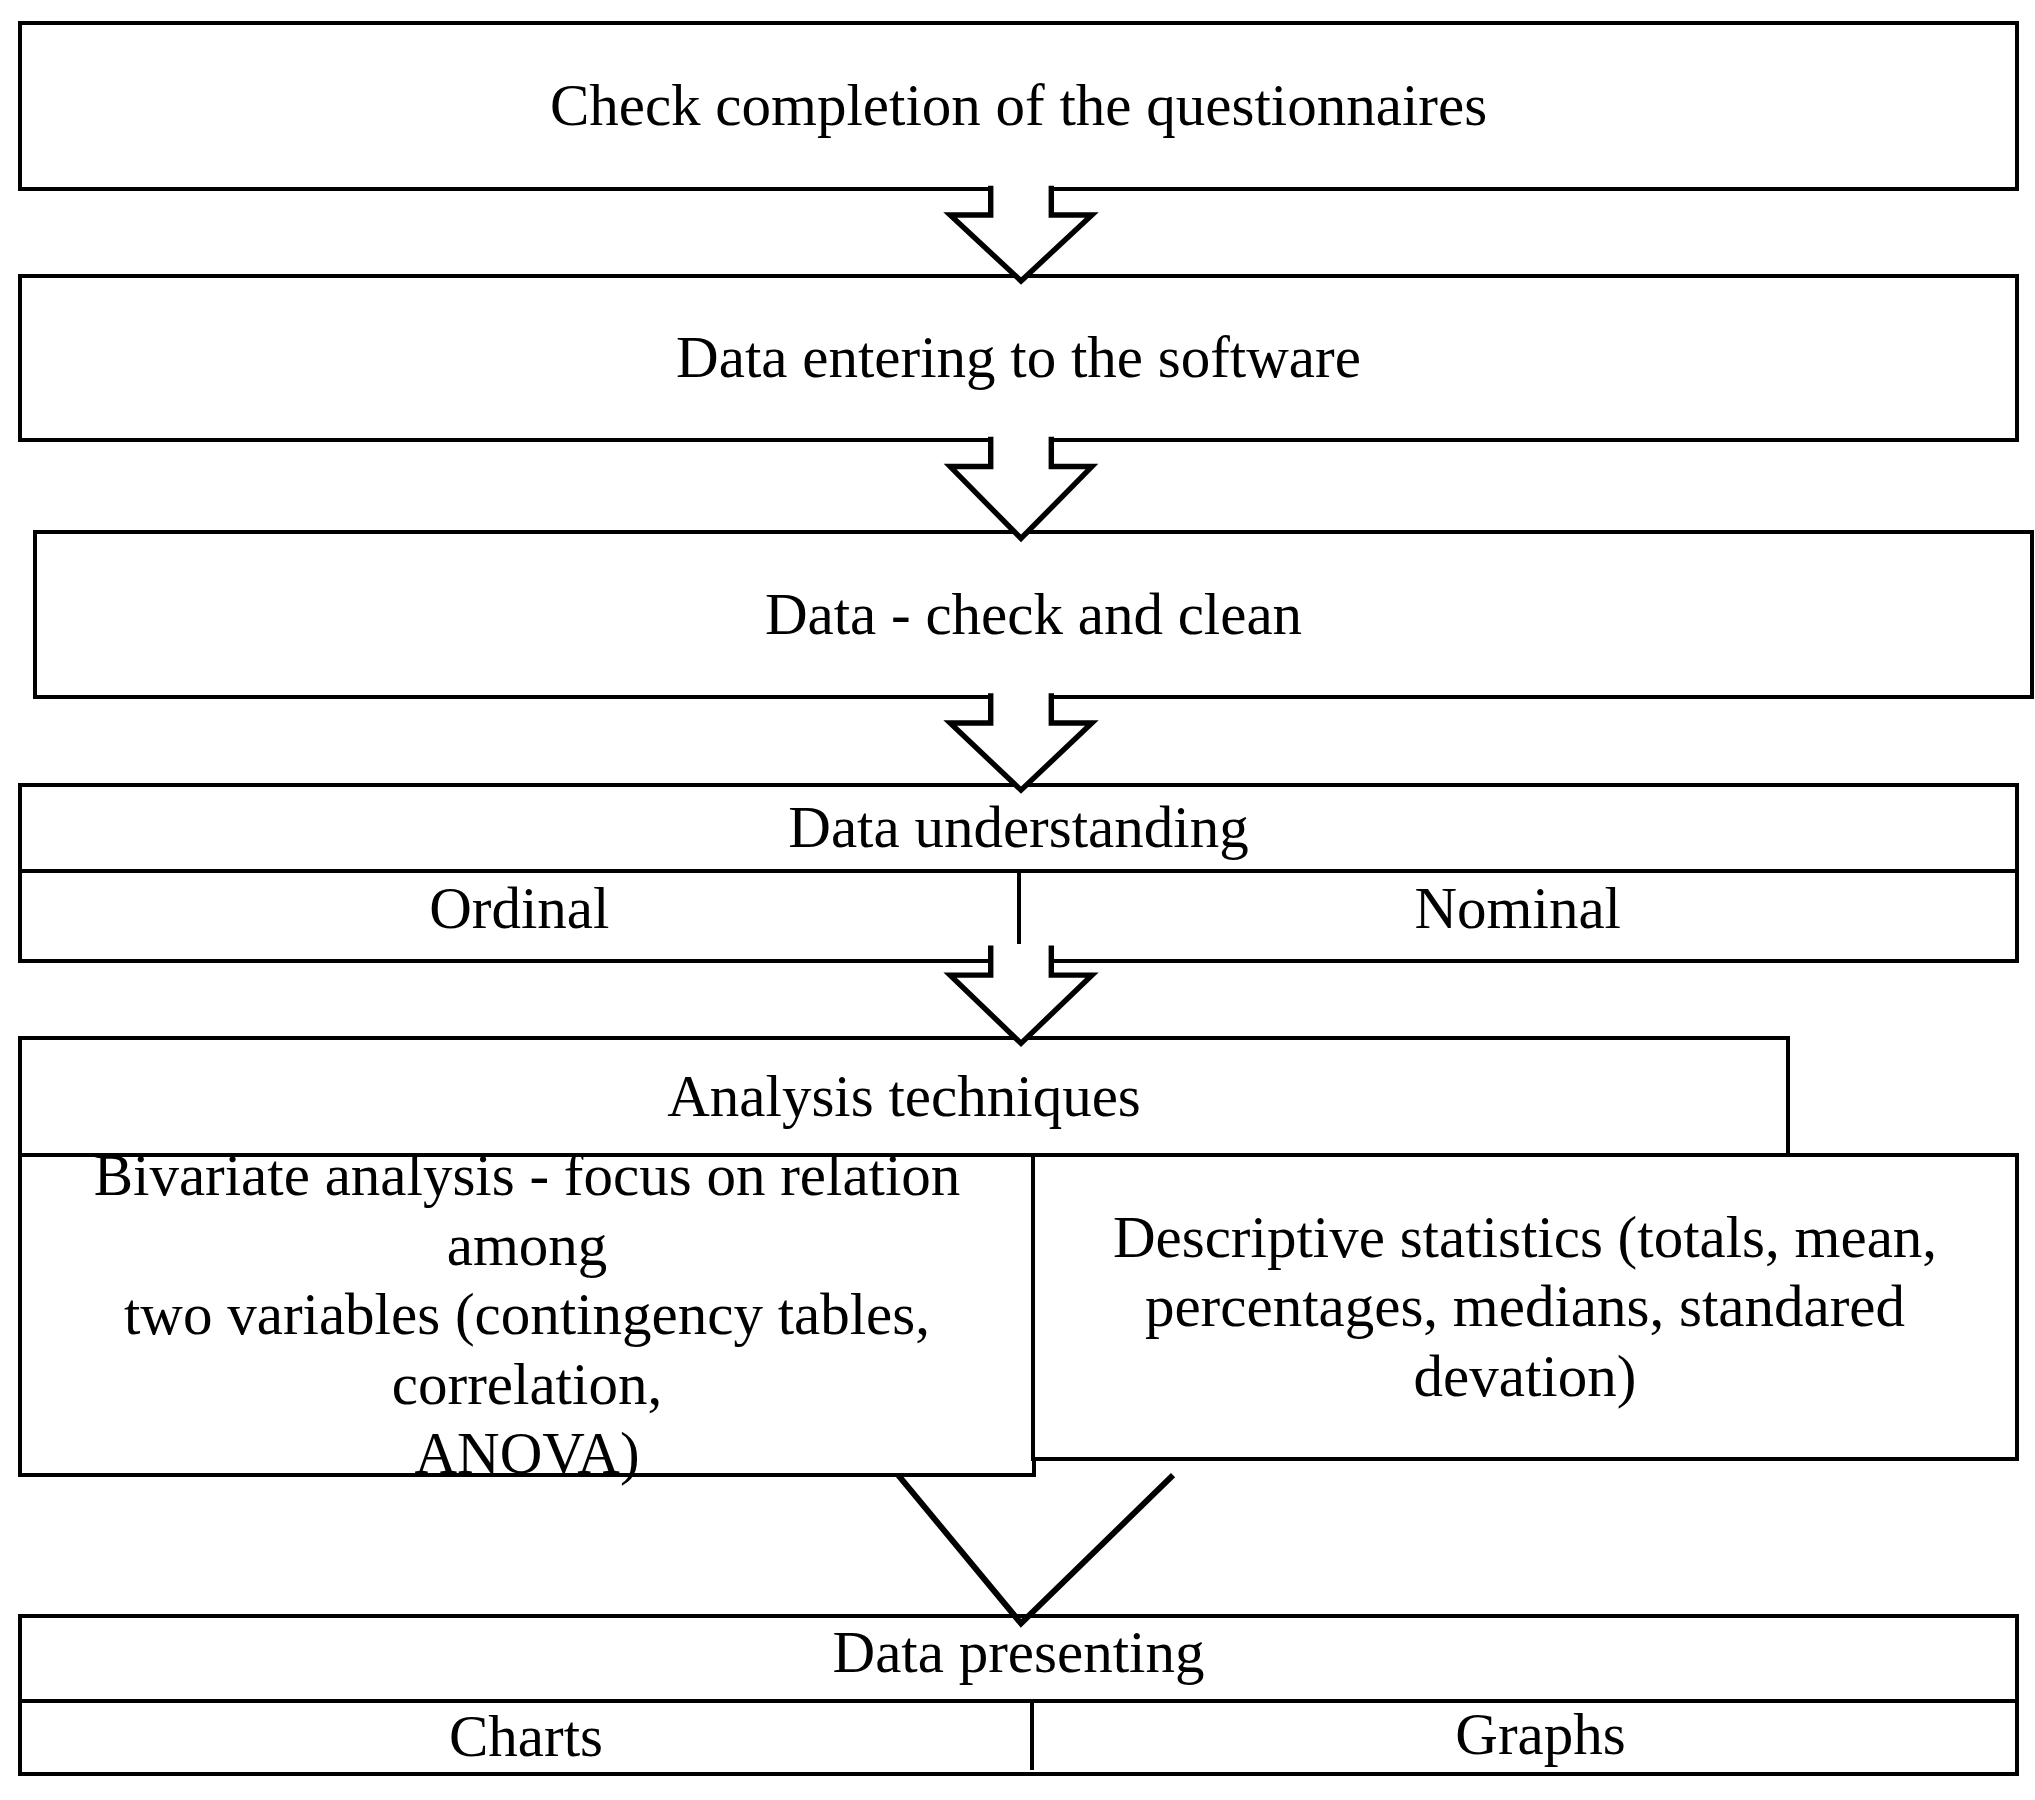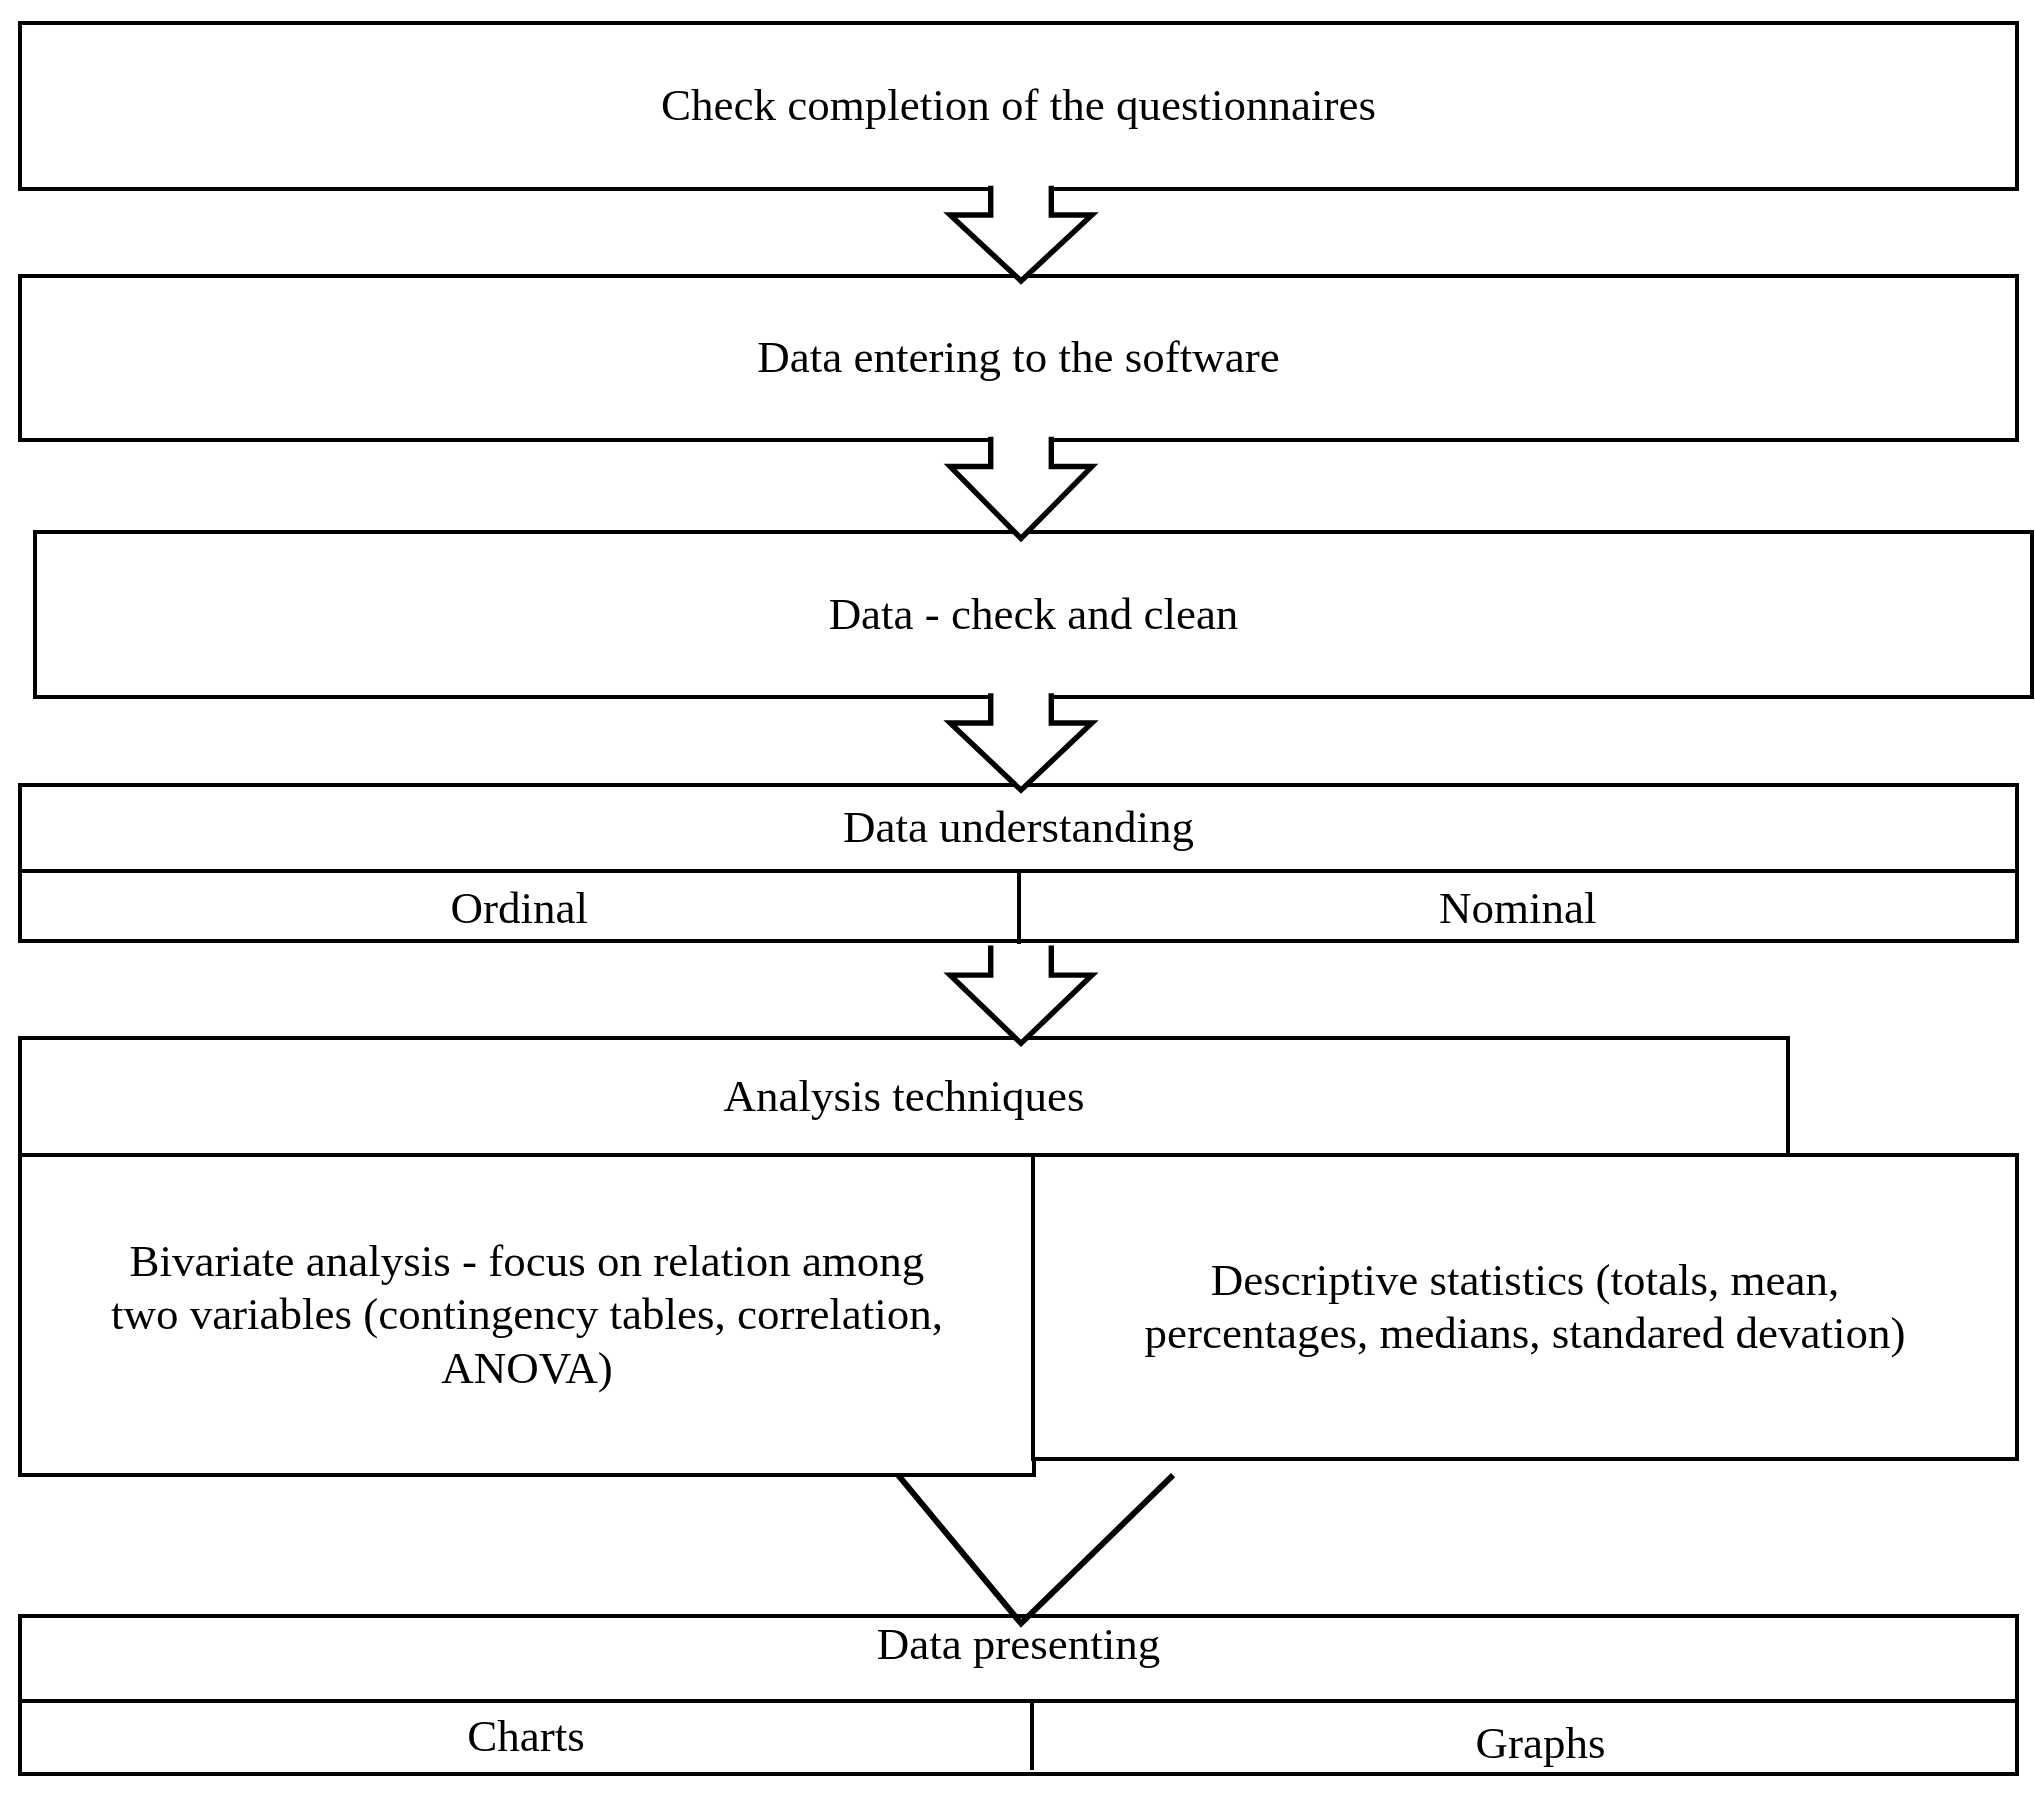--- a/index.html
+++ b/index.html
@@ -19,32 +19,32 @@
     position: absolute;
     border: 4.9px solid #000000;
     background: #ffffff;
     box-sizing: border-box;
     display: flex;
     align-items: center;
     justify-content: center;
     text-align: center;
   }
   .label {
-    font-size: 45px;
+    font-size: 59px;
     line-height: 1.18;
     white-space: pre-line;
   }
   
   .full { left: 18px; width: 2001px; }
   #box-step-1 { top: 21px;  height: 170px; }
   #box-step-2 { top: 274px; height: 168px; }
   #box-step-3 { top: 530px; height: 169px; margin-left: 15px; }
 
   
-  #box-understanding { top: 783px; height: 160px; display: block; }
+  #box-understanding { top: 783px; height: 180px; display: block; }
   #box-understanding .hdr {
     height: 82px;
     border-bottom: 4.9px solid #000000;
     display: flex; align-items: center; justify-content: center;
   }
   #box-understanding .row {
     display: flex;
     height: 71px;
   }
   #box-understanding .row .cell {

